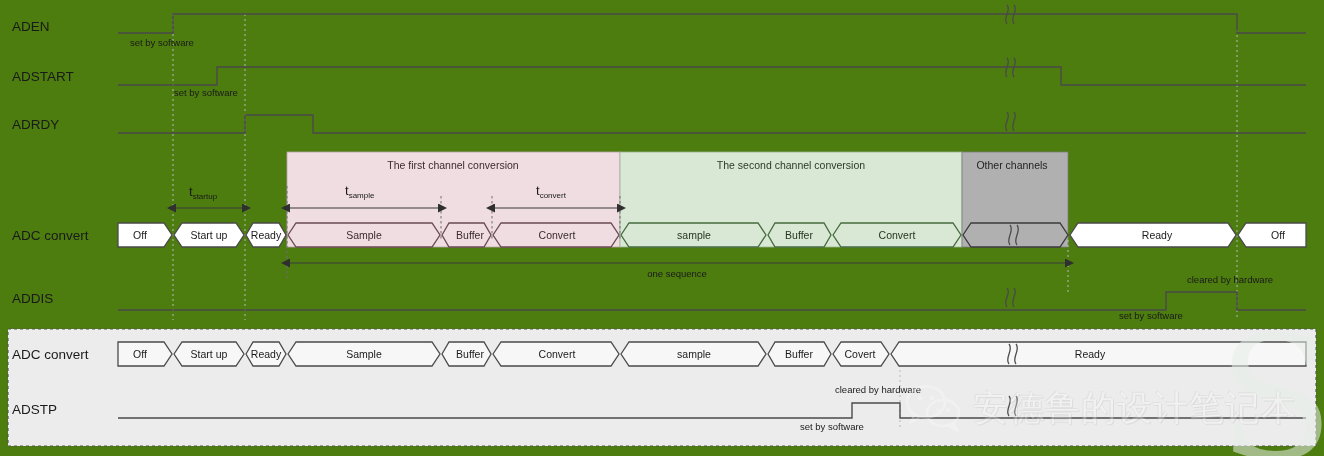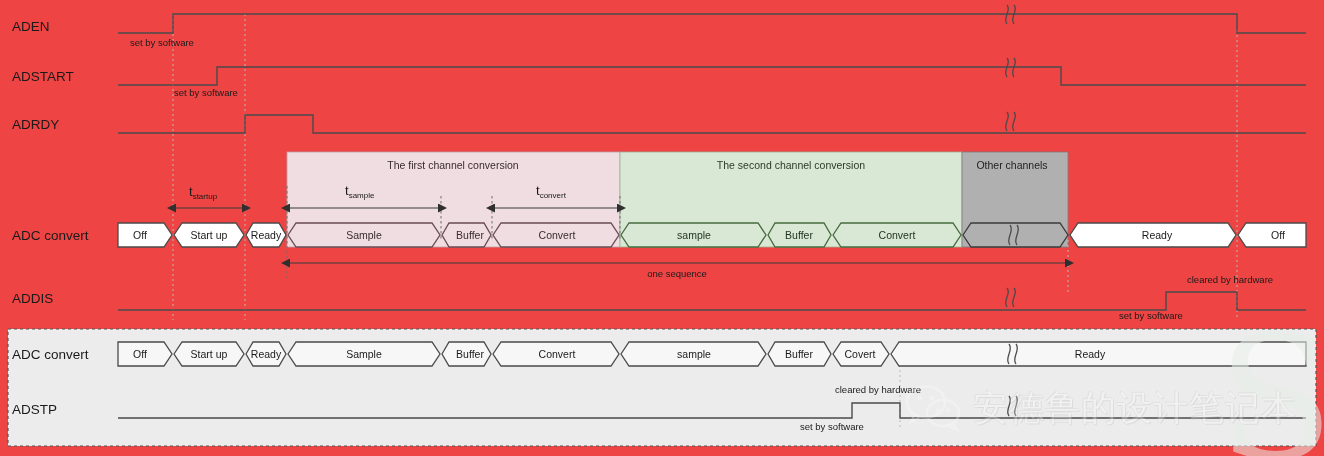--- a/index.html
+++ b/index.html
@@ -1,17 +1,17 @@
 <!DOCTYPE html>
 <html><head>
 <meta charset="utf-8">
 <style>
   html,body{margin:0;padding:0;background:#ffffff;}
   body{width:1324px;height:456px;font-family:"Liberation Sans",sans-serif;color:#1a1a1a;}
-  #stage{position:relative;width:1324px;height:456px;overflow:hidden;background:#ef4444;}
+  #stage{position:relative;width:1324px;height:456px;overflow:hidden;background:#4d7c0f;}
   svg.layer{position:absolute;left:0;top:0;width:1324px;height:456px;}
   .sig-label{font-size:13.5px;fill:#1a1a1a;font-family:"Liberation Sans",sans-serif;}
   .note{font-size:9.5px;fill:#1a1a1a;font-family:"Liberation Sans",sans-serif;}
   .cell-text{font-size:10.5px;font-family:"Liberation Sans",sans-serif;}
   .band-title{font-size:10.5px;font-family:"Liberation Sans",sans-serif;}
   .tlabel{font-size:13px;font-family:"Liberation Sans",sans-serif;fill:#1a1a1a;}
   .tsub{font-size:8px;font-family:"Liberation Sans",sans-serif;fill:#1a1a1a;}
   .seq-text{font-size:9.5px;font-family:"Liberation Sans",sans-serif;fill:#1a1a1a;}
   .wline{fill:none;stroke:#4a4a4a;stroke-width:1.4;}
   .guide{stroke:#b9b9b9;stroke-width:1;stroke-dasharray:2 3;fill:none;}

